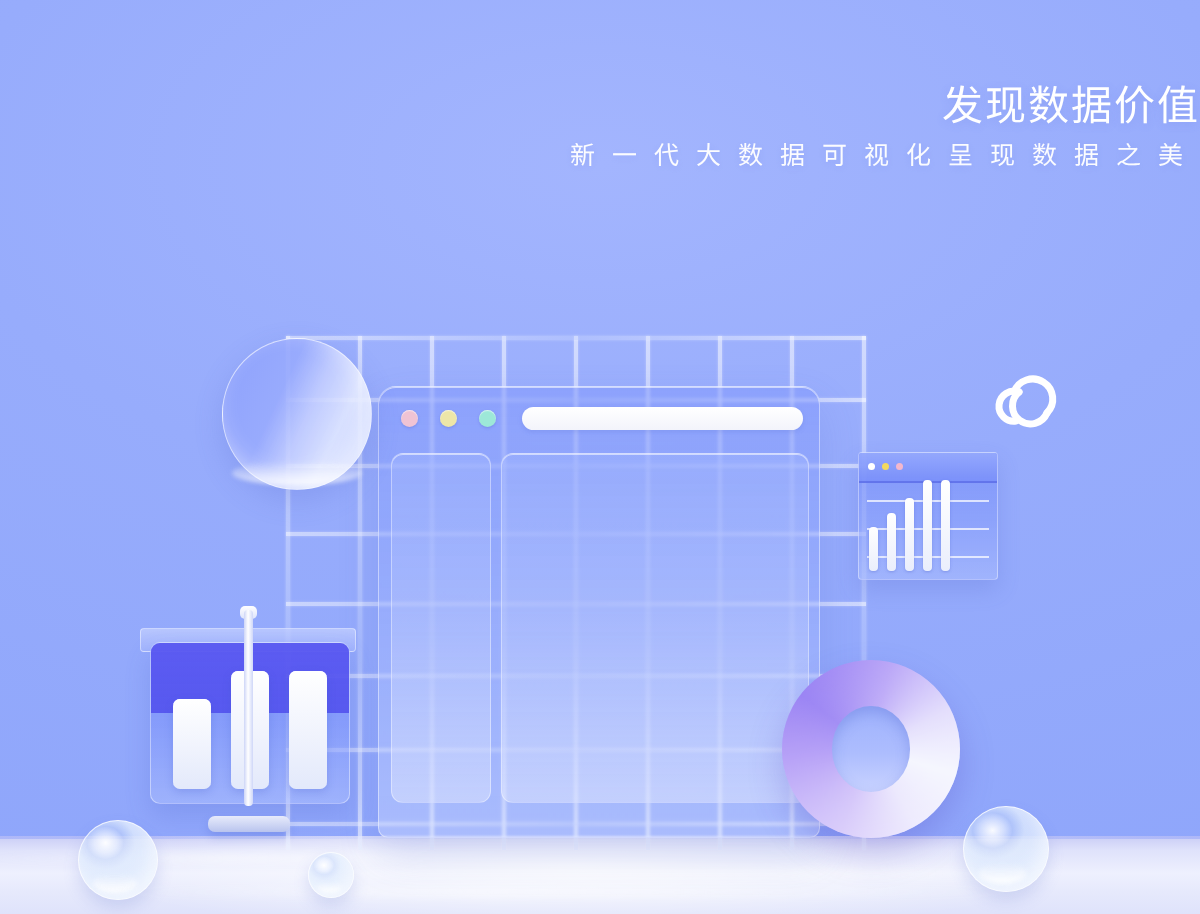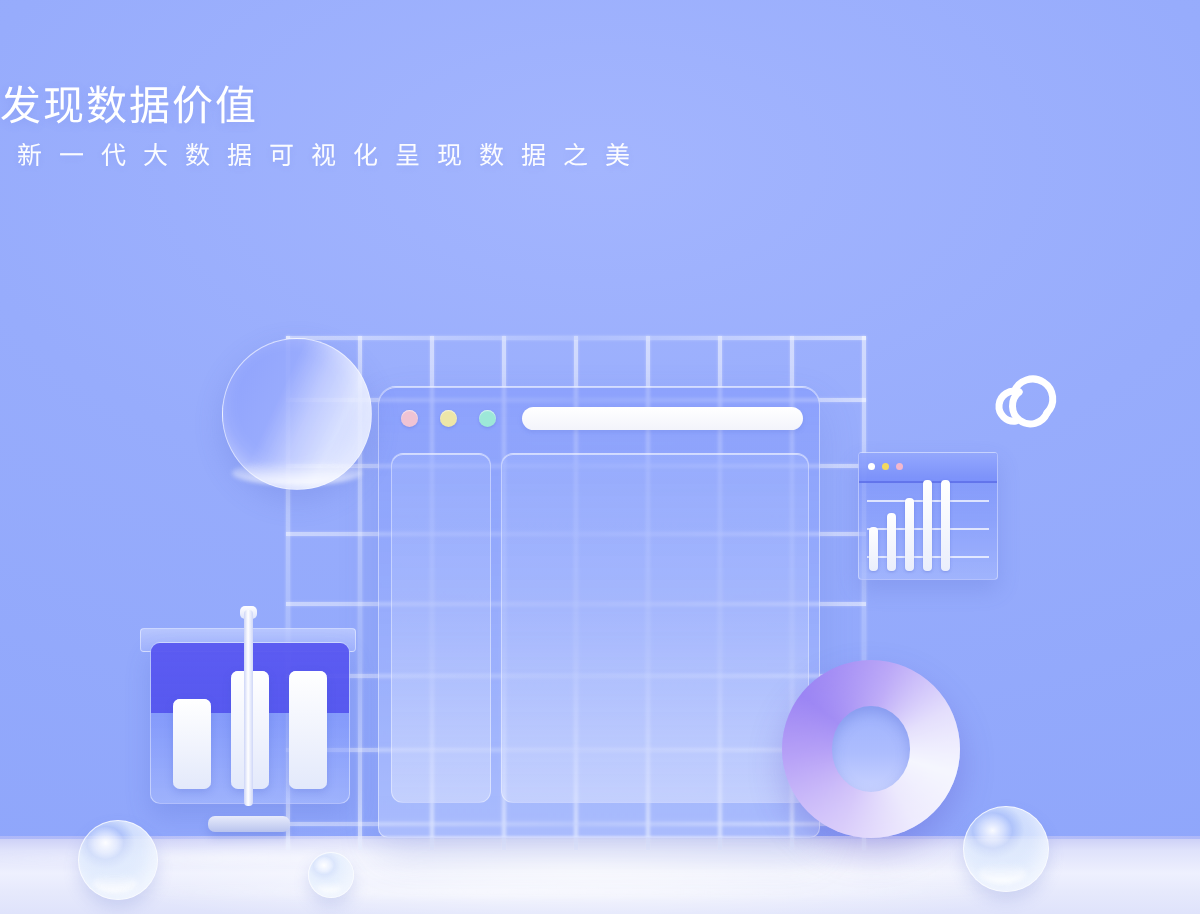--- a/index.html
+++ b/index.html
@@ -34,21 +34,21 @@
   }
   .floor-glow{
     position:absolute;left:0;right:0;bottom:0;height:78px;
     background:radial-gradient(60% 120% at 48% 40%, rgba(255,255,255,.85), rgba(255,255,255,0) 70%);
     pointer-events:none;
   }
 
   
   .headline{
     position:absolute;left:0;right:0;top:86px;
-    text-align:left;z-index:40;
+    text-align:right;z-index:40;
   }
   .eyebrow{
     color:#ffffff;font-size:41px;line-height:1;font-weight:400;
     letter-spacing:2px;
     text-shadow:0 2px 10px rgba(90,110,215,.20);
   }
   .title{
     margin-top:22px;
     color:#ffffff;font-size:100px;line-height:1.02;
     font-weight:700;letter-spacing:1px;

